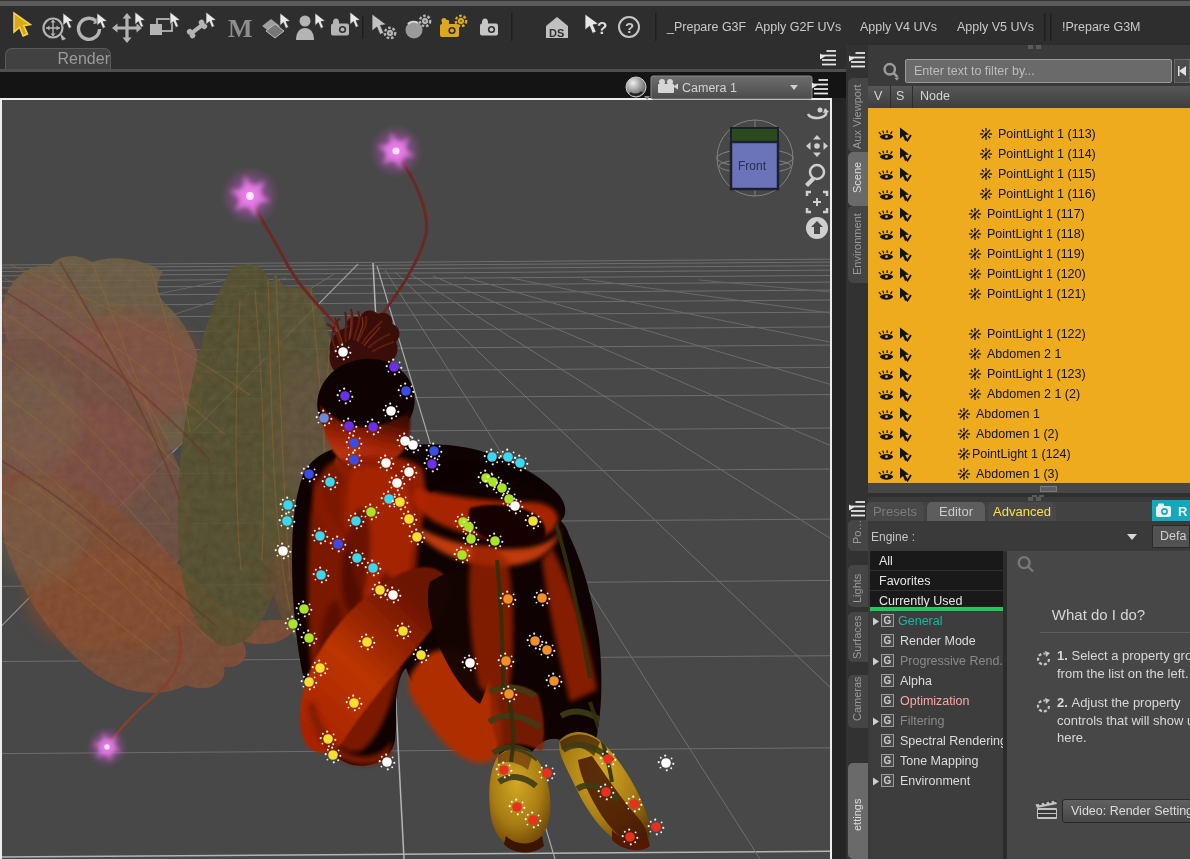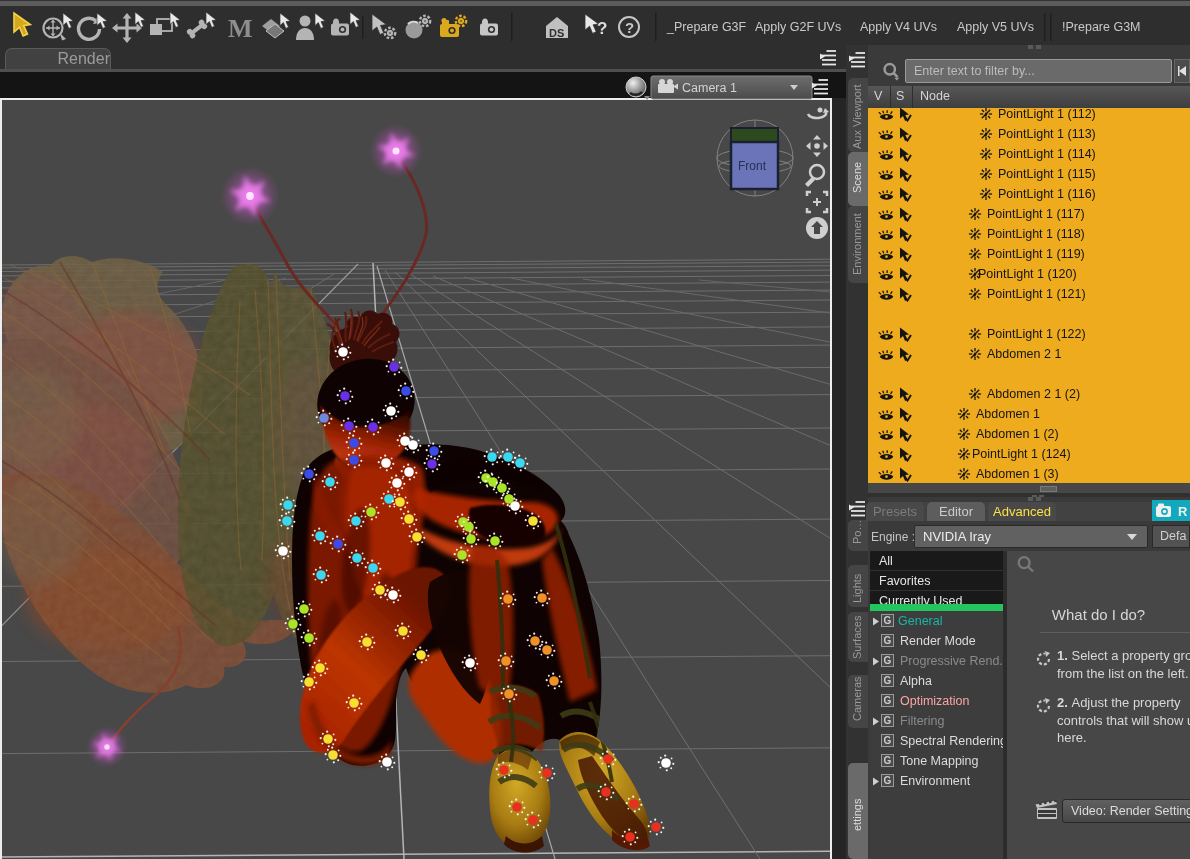--- a/index.html
+++ b/index.html
@@ -648,78 +648,66 @@
         <rect x="3" y="6" width="1.5" height="10" fill="#e0e0e0"></rect>
       </svg></div>
   <div class="abs" id="shead">
  <span class="abs" style="left:6px;top:3px">V</span>
       <span class="abs" style="left:28px;top:3px">S</span>
       <span class="abs" style="left:52px;top:3px">Node</span>
  <div class="abs" style="left:22px;top:0;width:1px;height:22px;background:#2e2e2e"></div>
  <div class="abs" style="left:44px;top:0;width:1px;height:22px;background:#2e2e2e"></div>
 </div>
   <div class="abs" id="slist">
-      <div class="srow" style="top:-4px">
+      <div class="srow" style="top:16px">
         <svg class="abs" style="left:10px;top:5px" width="17" height="13" viewBox="-1.5 -2 15 10">
           <use href="#eye"></use>
         </svg>
         <svg class="abs" style="left:32px;top:3px" width="13" height="15" viewBox="0 0 13 14">
           <use href="#curck"></use>
         </svg>
         <svg class="abs" style="left:111px;top:3px" width="14" height="14" viewBox="-6 -6 12 12">
           <use href="#sprk"></use>
         </svg>
-        <span class="lbl" style="left:130px">PointLight 1 (112)</span>
-      </div>
-      <div class="srow" style="top:16px">
+        <span class="lbl" style="left:130px">PointLight 1 (113)</span>
+      </div>
+      <div class="srow" style="top:36px">
         <svg class="abs" style="left:10px;top:5px" width="17" height="13" viewBox="-1.5 -2 15 10">
           <use href="#eye"></use>
         </svg>
         <svg class="abs" style="left:32px;top:3px" width="13" height="15" viewBox="0 0 13 14">
           <use href="#curck"></use>
         </svg>
         <svg class="abs" style="left:111px;top:3px" width="14" height="14" viewBox="-6 -6 12 12">
           <use href="#sprk"></use>
         </svg>
-        <span class="lbl" style="left:130px">PointLight 1 (113)</span>
-      </div>
-      <div class="srow" style="top:36px">
+        <span class="lbl" style="left:130px">PointLight 1 (114)</span>
+      </div>
+      <div class="srow" style="top:56px">
         <svg class="abs" style="left:10px;top:5px" width="17" height="13" viewBox="-1.5 -2 15 10">
           <use href="#eye"></use>
         </svg>
         <svg class="abs" style="left:32px;top:3px" width="13" height="15" viewBox="0 0 13 14">
           <use href="#curck"></use>
         </svg>
         <svg class="abs" style="left:111px;top:3px" width="14" height="14" viewBox="-6 -6 12 12">
           <use href="#sprk"></use>
         </svg>
-        <span class="lbl" style="left:130px">PointLight 1 (114)</span>
-      </div>
-      <div class="srow" style="top:56px">
+        <span class="lbl" style="left:130px">PointLight 1 (115)</span>
+      </div>
+      <div class="srow" style="top:76px">
         <svg class="abs" style="left:10px;top:5px" width="17" height="13" viewBox="-1.5 -2 15 10">
           <use href="#eye"></use>
         </svg>
         <svg class="abs" style="left:32px;top:3px" width="13" height="15" viewBox="0 0 13 14">
           <use href="#curck"></use>
         </svg>
         <svg class="abs" style="left:111px;top:3px" width="14" height="14" viewBox="-6 -6 12 12">
           <use href="#sprk"></use>
         </svg>
-        <span class="lbl" style="left:130px">PointLight 1 (115)</span>
-      </div>
-      <div class="srow" style="top:76px">
-        <svg class="abs" style="left:10px;top:5px" width="17" height="13" viewBox="-1.5 -2 15 10">
-          <use href="#eye"></use>
-        </svg>
-        <svg class="abs" style="left:32px;top:3px" width="13" height="15" viewBox="0 0 13 14">
-          <use href="#curck"></use>
-        </svg>
-        <svg class="abs" style="left:111px;top:3px" width="14" height="14" viewBox="-6 -6 12 12">
-          <use href="#sprk"></use>
-        </svg>
         <span class="lbl" style="left:130px">PointLight 1 (116)</span>
       </div>
       <div class="srow" style="top:96px">
         <svg class="abs" style="left:10px;top:5px" width="17" height="13" viewBox="-1.5 -2 15 10">
           <use href="#eye"></use>
         </svg>
         <svg class="abs" style="left:32px;top:3px" width="13" height="15" viewBox="0 0 13 14">
           <use href="#curck"></use>
         </svg>
         <svg class="abs" style="left:100px;top:3px" width="14" height="14" viewBox="-6 -6 12 12">
@@ -754,21 +742,21 @@
       <div class="srow" style="top:156px">
         <svg class="abs" style="left:10px;top:5px" width="17" height="13" viewBox="-1.5 -2 15 10">
           <use href="#eye"></use>
         </svg>
         <svg class="abs" style="left:32px;top:3px" width="13" height="15" viewBox="0 0 13 14">
           <use href="#curck"></use>
         </svg>
         <svg class="abs" style="left:100px;top:3px" width="14" height="14" viewBox="-6 -6 12 12">
           <use href="#sprk"></use>
         </svg>
-        <span class="lbl" style="left:110px">PointLight 1 (120)</span>
+        <span class="lbl" style="left:119px">PointLight 1 (120)</span>
       </div>
       <div class="srow" style="top:176px">
         <svg class="abs" style="left:10px;top:5px" width="17" height="13" viewBox="-1.5 -2 15 10">
           <use href="#eye"></use>
         </svg>
         <svg class="abs" style="left:32px;top:3px" width="13" height="15" viewBox="0 0 13 14">
           <use href="#curck"></use>
         </svg>
         <svg class="abs" style="left:100px;top:3px" width="14" height="14" viewBox="-6 -6 12 12">
           <use href="#sprk"></use>
@@ -791,20 +779,32 @@
         <svg class="abs" style="left:10px;top:5px" width="17" height="13" viewBox="-1.5 -2 15 10">
           <use href="#eye"></use>
         </svg>
         <svg class="abs" style="left:32px;top:3px" width="13" height="15" viewBox="0 0 13 14">
           <use href="#curck"></use>
         </svg>
         <svg class="abs" style="left:100px;top:3px" width="14" height="14" viewBox="-6 -6 12 12">
           <use href="#sprk"></use>
         </svg>
         <span class="lbl" style="left:119px">Abdomen 2 1</span>
+      </div>
+      <div class="srow" style="top:256px">
+        <svg class="abs" style="left:10px;top:5px" width="17" height="13" viewBox="-1.5 -2 15 10">
+          <use href="#eye"></use>
+        </svg>
+        <svg class="abs" style="left:32px;top:3px" width="13" height="15" viewBox="0 0 13 14">
+          <use href="#curck"></use>
+        </svg>
+        <svg class="abs" style="left:100px;top:3px" width="14" height="14" viewBox="-6 -6 12 12">
+          <use href="#sprk"></use>
+        </svg>
+        <span class="lbl" style="left:119px">PointLight 1 (123)</span>
       </div>
       <div class="srow" style="top:276px">
         <svg class="abs" style="left:10px;top:5px" width="17" height="13" viewBox="-1.5 -2 15 10">
           <use href="#eye"></use>
         </svg>
         <svg class="abs" style="left:32px;top:3px" width="13" height="15" viewBox="0 0 13 14">
           <use href="#curck"></use>
         </svg>
         <svg class="abs" style="left:100px;top:3px" width="14" height="14" viewBox="-6 -6 12 12">
           <use href="#sprk"></use>
@@ -894,33 +894,32 @@
         <g fill="#f0f0f0">
           <rect x="4" y="6" width="15" height="11" rx="2"></rect>
           <rect x="6" y="3.5" width="6" height="4" rx="1"></rect>
         </g>
         <circle cx="12.5" cy="11.5" r="3.4" fill="#12a9bd"></circle>
         <circle cx="12.5" cy="11.5" r="1.8" fill="#f0f0f0"></circle>
         <text x="26" y="16" font-size="13" fill="#f0f0f0" font-weight="bold" font-family="Liberation Sans">R</text>
       </svg></div>
   <div class="abs" id="engrow"></div>
   <div class="abs" style="left:871px;top:530px;font-size:12px;color:#c4c4c4">Engine&nbsp;:</div>
-  <div class="abs" id="engdd">NVIDIA Iray</div>
   <svg class="abs" style="left:1126px;top:533px" width="12" height="8" viewBox="0 0 12 8">
       <path d="M1,1 l10,0 -5,6 z" fill="#d8d8d8"></path>
     </svg>
   <div class="abs" style="left:1152px;top:525px;width:38px;height:23px;background:#525252;border:1px solid #2a2a2a;color:#d0d0d0;font-size:12.5px;line-height:21px;padding-left:7px;overflow:hidden">Defa</div>
   <div class="abs" id="rslist">
       <div class="rrow" style="top:0px;background:#191919;border-bottom:1px solid #303030">
         <span class="abs" style="left:9px;top:3px;color:#e6e6e6">All</span>
       </div>
       <div class="rrow" style="top:20px;background:#191919;border-bottom:1px solid #303030">
         <span class="abs" style="left:9px;top:3px;color:#e6e6e6">Favorites</span>
       </div>
-      <div class="rrow" style="top:40px;background:#191919;border-bottom:7px solid #22c55e">
+      <div class="rrow" style="top:40px;background:#191919;border-bottom:4px solid #22c55e">
         <span class="abs" style="left:9px;top:3px;color:#e6e6e6">Currently Used</span>
       </div>
       <div class="rrow" style="top:60px;">
         <svg class="abs" style="left:2px;top:6px" width="8" height="9" viewBox="0 0 8 9">
           <path d="M1,0.5 l6,4 -6,4 z" fill="#cfcfcf"></path>
         </svg>
         <span class="abs" style="left:11px;top:3px;width:13px;height:13px;border:1px solid #999;background:#4a4a4a;color:#ccc;font-size:10px;font-weight:bold;text-align:center;line-height:12px">G</span>
         <span class="abs" style="left:28px;top:3px;color:#14b8a6">General</span>
       </div>
       <div class="rrow" style="top:80px;">

